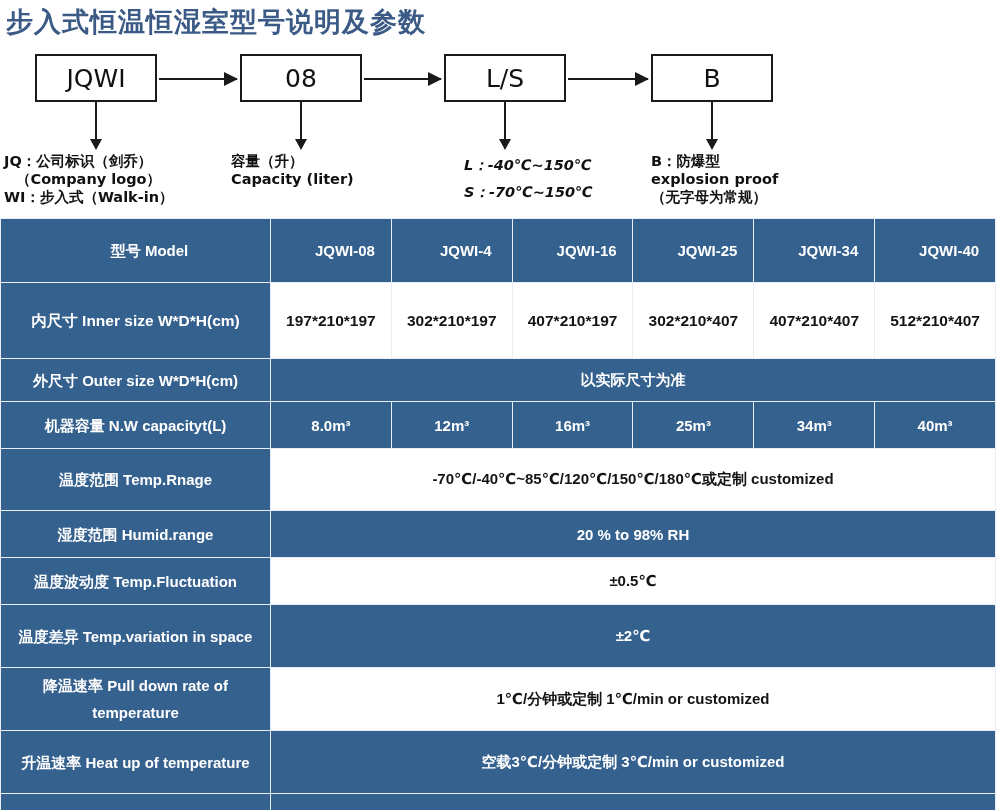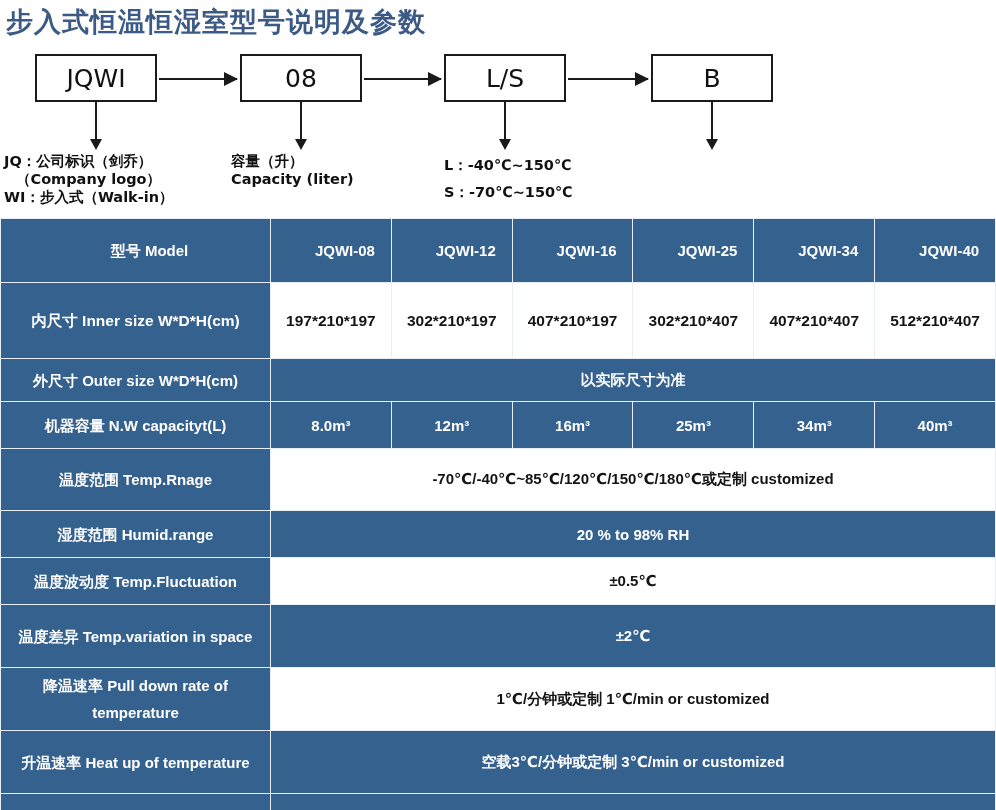--- a/index.html
+++ b/index.html
@@ -174,33 +174,38 @@
     <span class="ctr">JQ：公司标识（剑乔）</span>
     <span class="ctr" style="padding-left:12px;">（Company logo）</span>
     <span class="ctr">WI：步入式（Walk-in）</span>
   </div>
 
   <div class="dcap" style="left:231px; top:106px; ">
     <span class="ctr">容量（升）</span>
     <span class="ctr">Capacity (liter)</span>
   </div>
 
-  <div class="dcap" style="left:444px; top:106px; line-height:27px;">
+  <div class="dcap" style="left:464px; top:106px; line-height:27px;font-style:italic;">
     <span class="ctr">L：-40℃~150℃</span>
     <span class="ctr">S：-70℃~150℃</span>
   </div>
 
+  <div class="dcap" style="left:651px; top:106px;">
+    <span class="ctr">B：防爆型</span>
+    <span class="ctr">explosion proof</span>
+    <span class="ctr">（无字母为常规）</span>
+  </div>
 </div>
 
 <table id="spec-table">
   <tbody>
     <tr class="r-head">
       <td class="lbl">型号 Model</td>
       <td class="hdr">JQWI-08</td>
-      <td class="hdr">JQWI-12</td>
+      <td class="hdr">JQWI-4</td>
       <td class="hdr">JQWI-16</td>
       <td class="hdr">JQWI-25</td>
       <td class="hdr">JQWI-34</td>
       <td class="hdr">JQWI-40</td>
     </tr>
 
     <tr class="r-inner">
       <td class="lbl">内尺寸 Inner size W*D*H(cm)</td>
       <td class="val-white">197*210*197</td>
       <td class="val-white">302*210*197</td>

